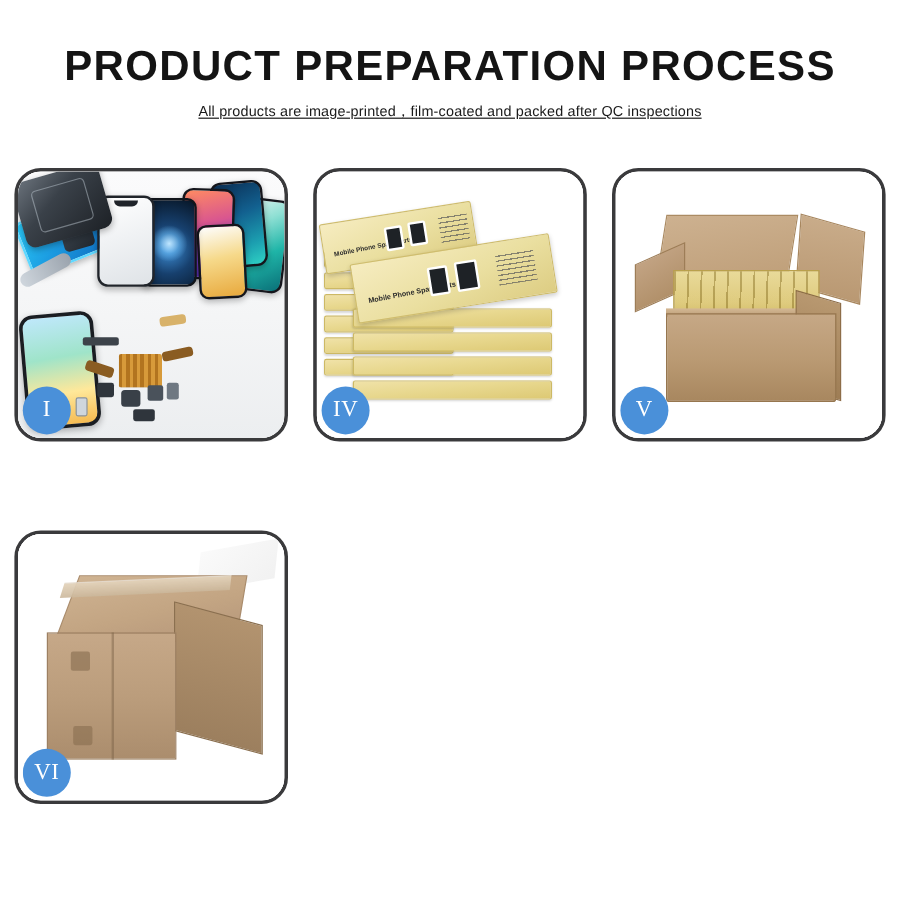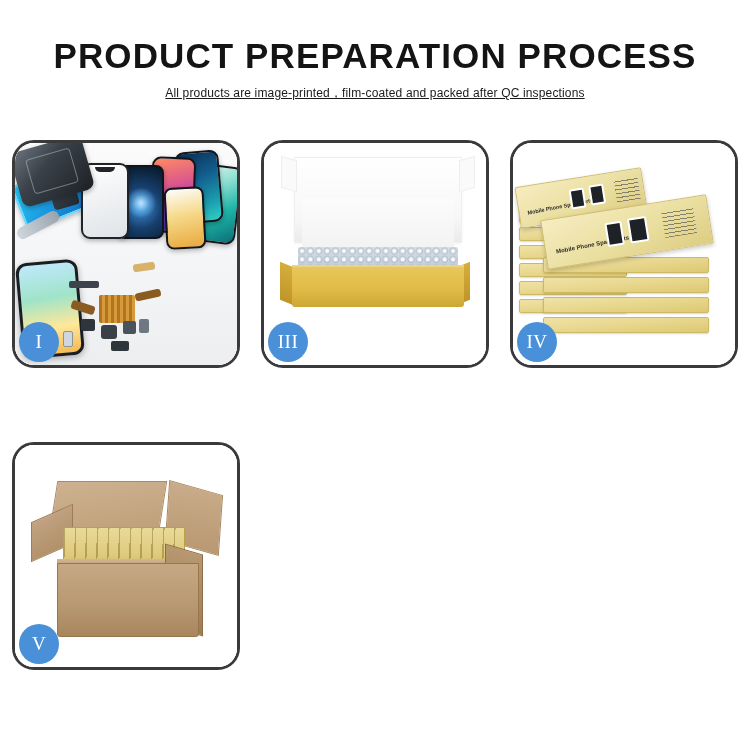--- a/index.html
+++ b/index.html
@@ -455,33 +455,20 @@
         <div class="part part-d"></div>
         <div class="part part-e"></div>
         <div class="part part-f"></div>
         <div class="part-tool"></div>
         <div class="part-screws"></div>
       </div>
       <div class="badge">I</div>
     </div>
 
 
-    <div class="panel">
-      <div class="panel-photo">
-        <div class="p3-bg"></div>
-        <div class="m-lid-back"></div>
-        <div class="m-foam"></div>
-        <div class="m-bubbles"></div>
-        <div class="m-flap-l"></div>
-        <div class="m-flap-r"></div>
-        <div class="m-rim"></div>
-        <div class="m-front"></div>
-      </div>
-      <div class="badge">III</div>
-    </div>
 
     <div class="panel">
       <div class="panel-photo">
         <div class="p4-bg"></div>
         <div class="stack">
 
           <div class="sbox" style="left:6px; top:48px; width:108px; height:14px;"></div>
           <div class="sbox" style="left:6px; top:66px; width:108px; height:14px;"></div>
           <div class="sbox" style="left:6px; top:84px; width:108px; height:14px;"></div>
           <div class="sbox" style="left:6px; top:102px; width:108px; height:14px;"></div>
@@ -518,15 +505,29 @@
         <div class="v-flap-right"></div>
         <div class="v-flap-left"></div>
         <div class="v-inner"></div>
         <div class="v-rim"></div>
         <div class="v-body-right"></div>
         <div class="v-body"></div>
       </div>
       <div class="badge">V</div>
     </div>
 
+    <div class="panel">
+      <div class="panel-photo">
+        <div class="p6-bg"></div>
+        <div class="c-wrap"></div>
+        <div class="c-top"></div>
+        <div class="c-tape"></div>
+        <div class="c-side"></div>
+        <div class="c-front"></div>
+        <div class="c-seam"></div>
+        <div class="c-hole1"></div>
+        <div class="c-hole2"></div>
+      </div>
+      <div class="badge">VI</div>
+    </div>
 
   </div>
 </div>
 
 </body></html>

